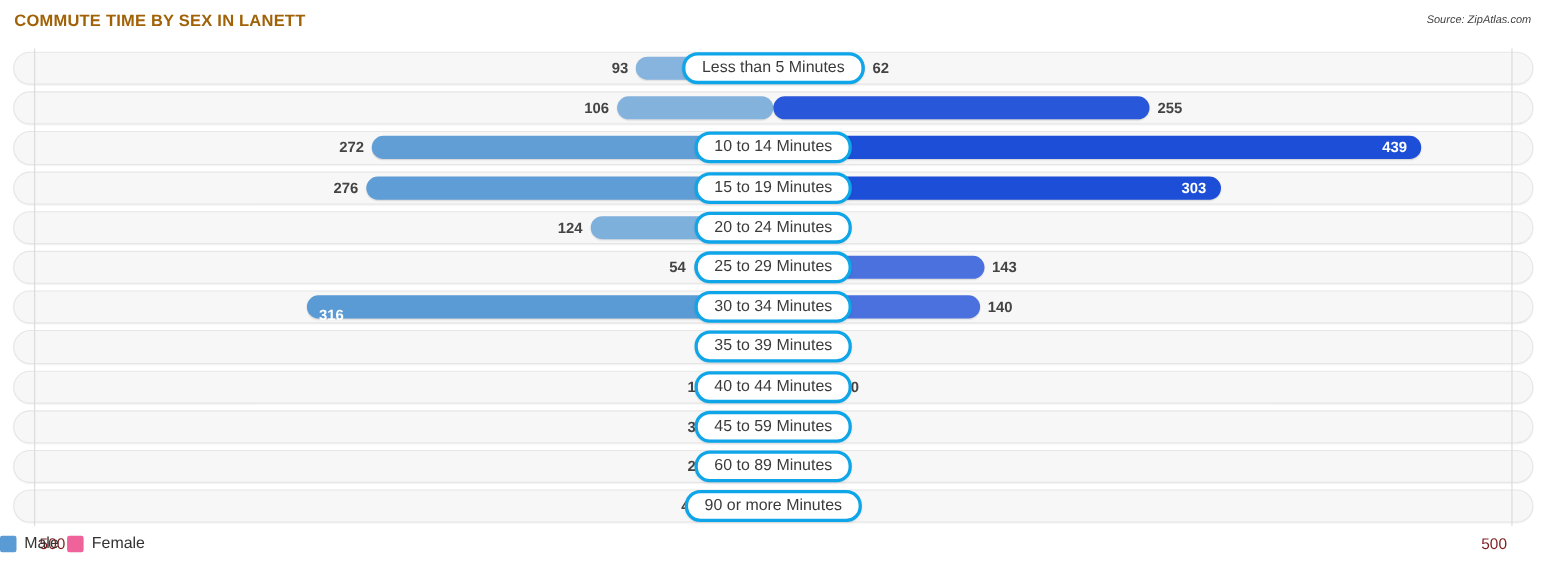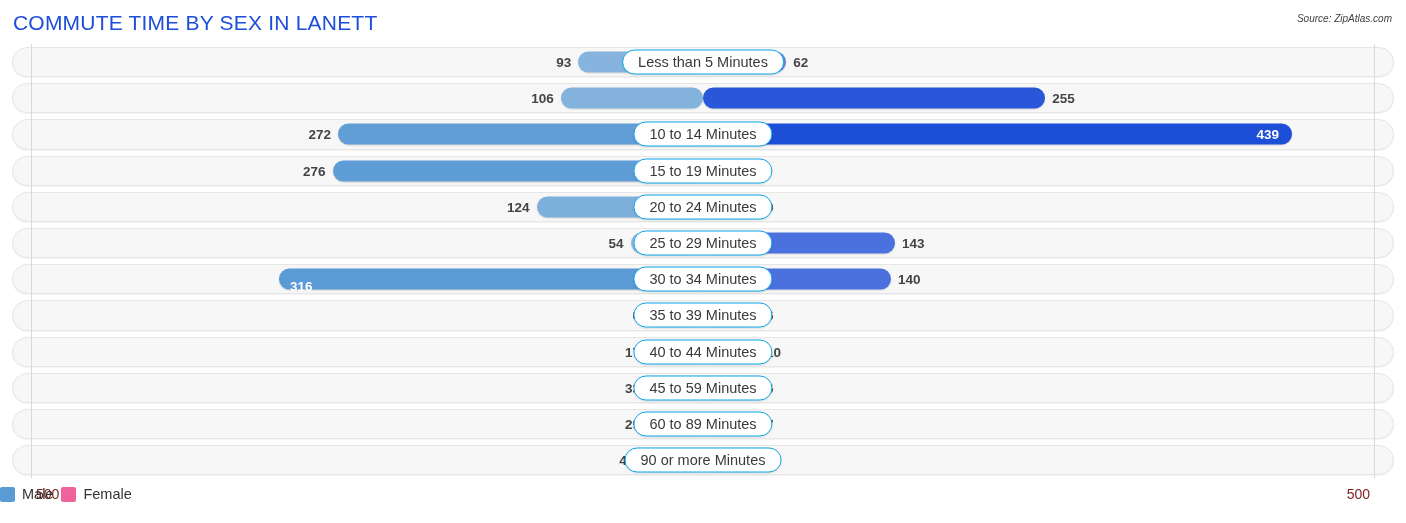--- a/index.html
+++ b/index.html
@@ -18,24 +18,24 @@
 
   
   .header {
     position: relative;
     height: 44px;
   }
   .chart-title {
     position: absolute;
     left: 13px;
     top: 11px;
-    font-size: 21px;
+    font-size: 15px;
     letter-spacing: .2px;
-    color: #1d4ed8;
-    font-weight: 400;
+    color: #a16207;
+    font-weight: 700;
     white-space: nowrap;
   }
   .chart-source {
     position: absolute;
     right: 14px;
     top: 13px;
     font-size: 10px;
     font-style: italic;
     color: #404040;
     white-space: nowrap;
@@ -133,21 +133,21 @@
   }
   .bar.male .val-in   { margin-left: 11px; margin-top: 14px; }
   .bar.female .val-in { margin-right: 13px; }
 
   .label-pill {
     position: absolute;
     left: 50%;
     top: 50%;
     transform: translate(-50%, -50%);
     background: #ffffff;
-    border: 1px solid #0ea5e9;
+    border: 3px solid #0ea5e9;
     border-radius: 14px;
     padding: 3px 15px 4px 15px;
     font-size: 14.5px;
     color: #3a3a3a;
     white-space: nowrap;
     z-index: 4;
     box-shadow: 0 1px 2px rgba(0,0,0,.10);
   }
 
   
@@ -243,20 +243,25 @@
         </div>
       </div>
       <div class="label-pill">10 to 14 Minutes</div>
     </div>
     <div class="row">
       <div class="track"></div>
       <div class="bars">
         <div class="half male">
           <div class="bar male" style="width: 370.4px; opacity: 0.97;"></div>
           <span class="val-out">276</span>
+        </div>
+        <div class="half female">
+          <div class="bar female" style="width: 406.6px; opacity: 1;">
+            <span class="val-in">303</span>
+          </div>
         </div>
       </div>
       <div class="label-pill">15 to 19 Minutes</div>
     </div>
     <div class="row">
       <div class="track"></div>
       <div class="bars">
         <div class="half male">
           <div class="bar male" style="width: 166.4px; opacity: 0.77;"></div>
           <span class="val-out">124</span>

